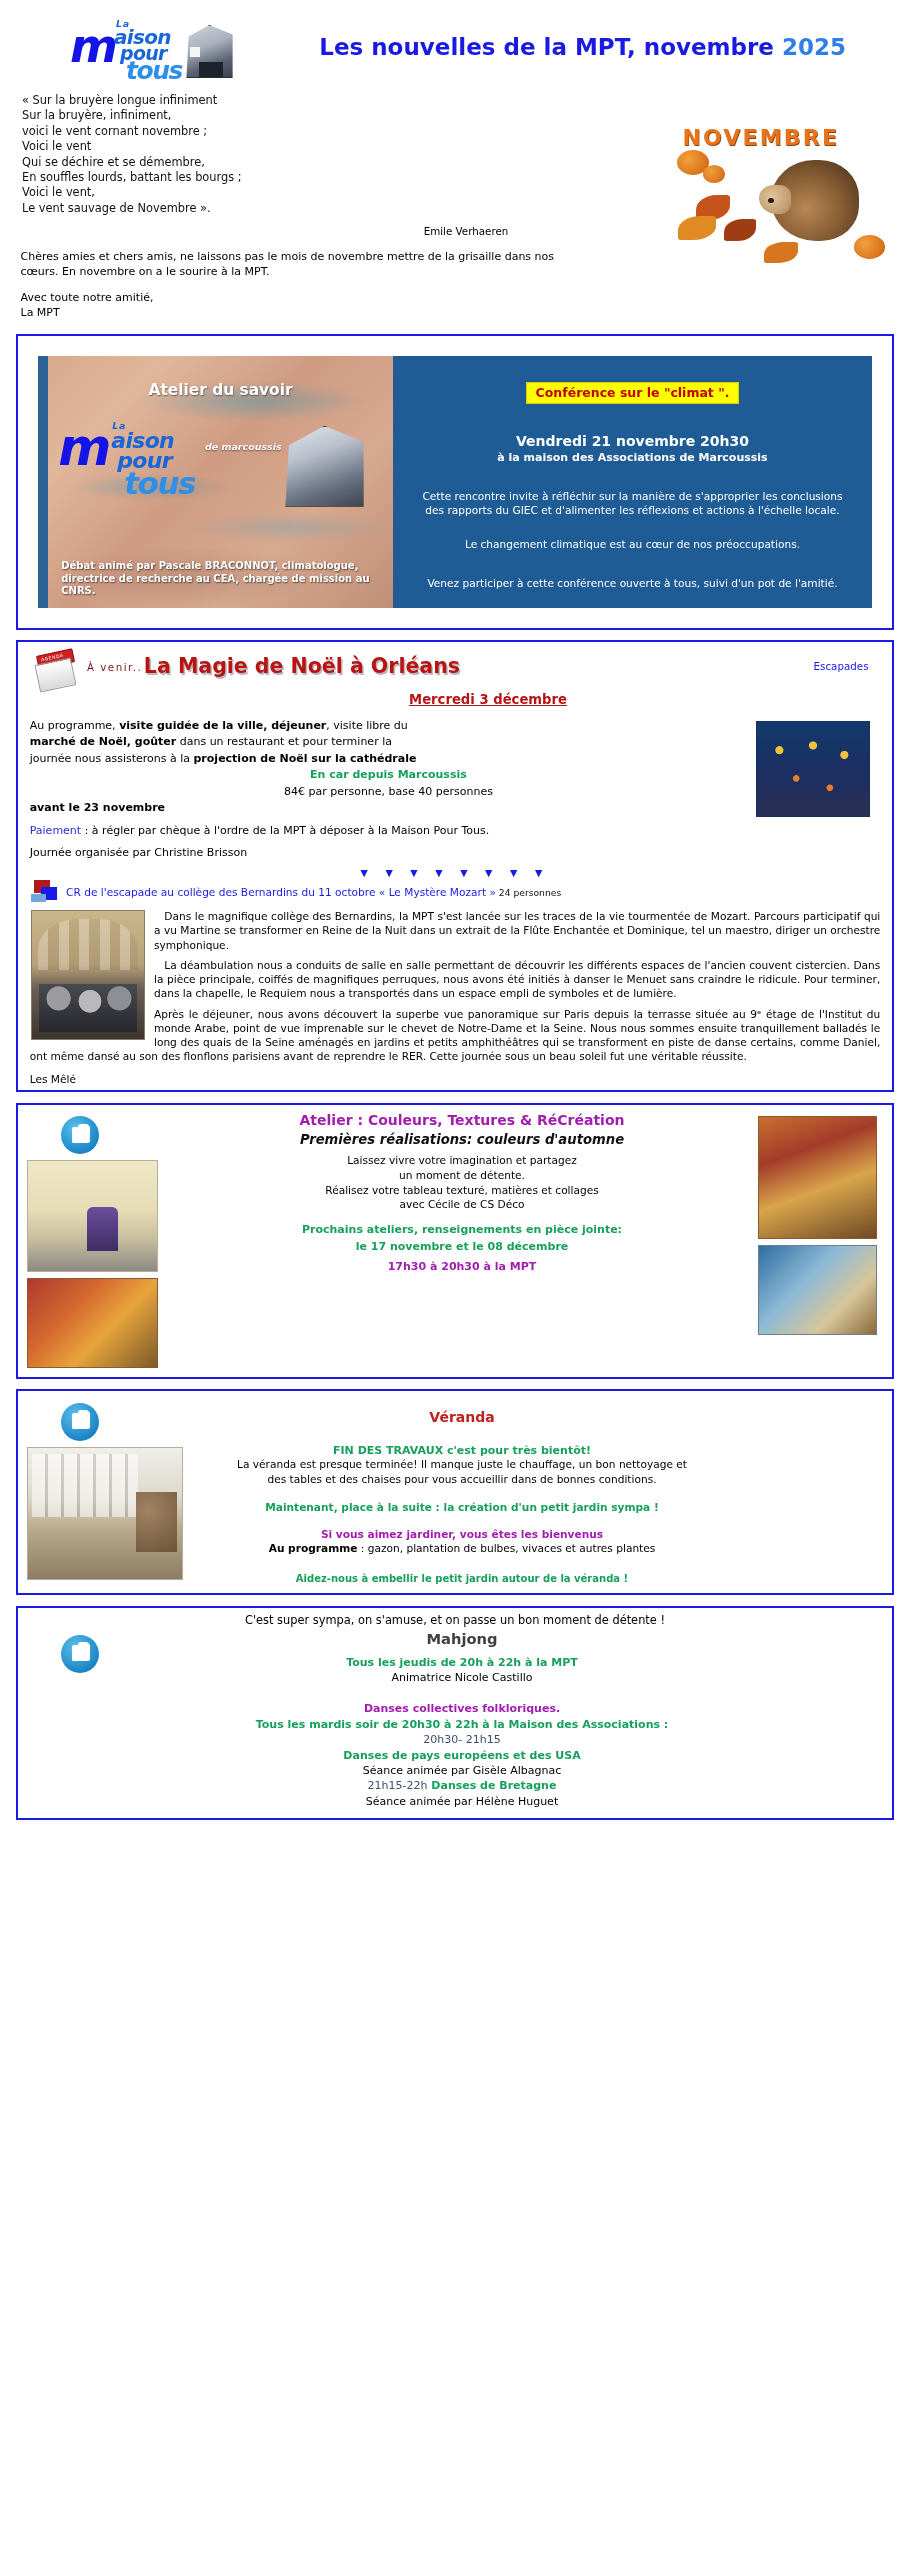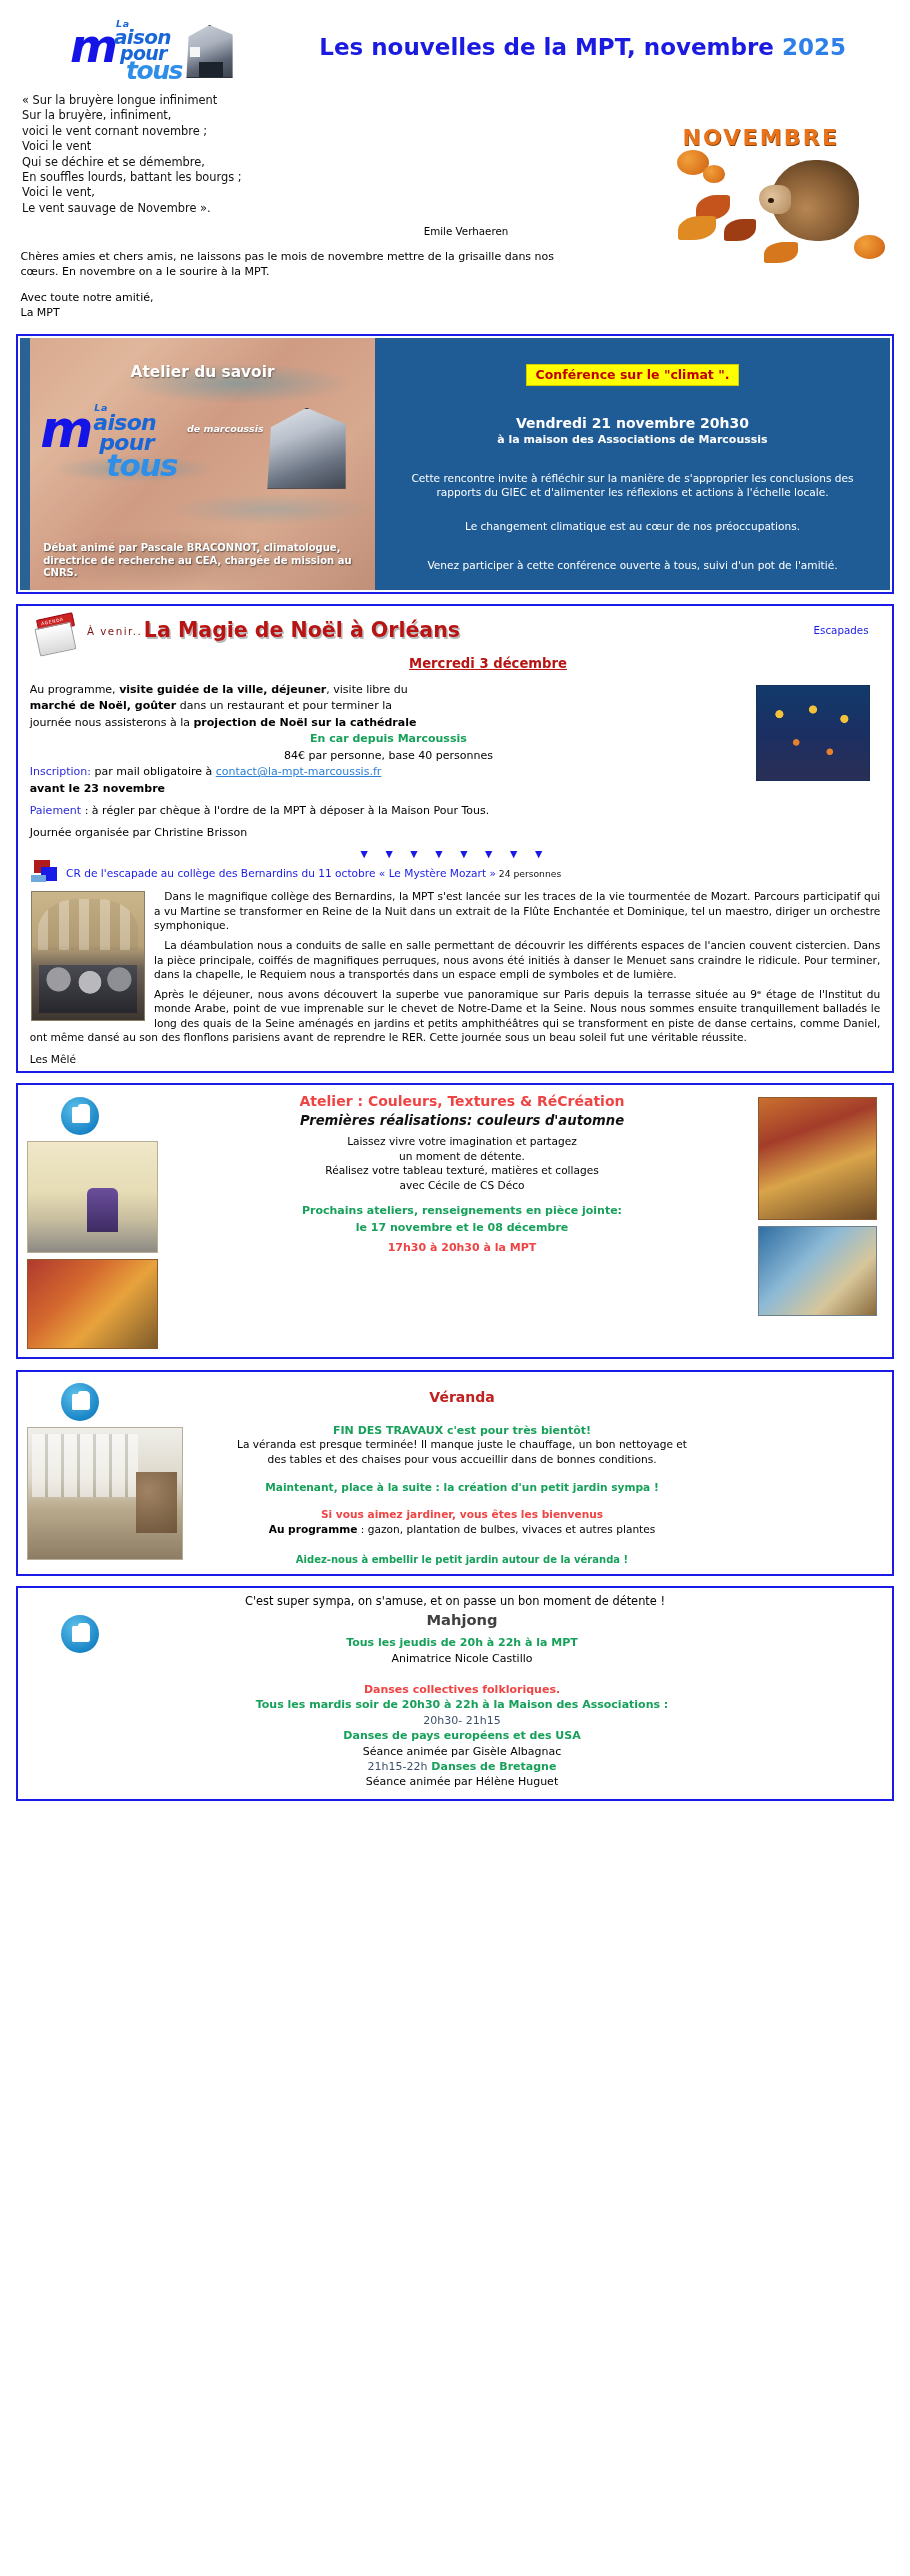--- a/index.html
+++ b/index.html
@@ -158,21 +158,21 @@
     background: #fff;
     box-sizing: border-box;
   }
   .card.thick { border-width: 2.9px; }
 
   
   .conf {
     display: flex;
     margin: 13.2px 16px 0 16px;
     border: 2.9px solid #1a1ae6;
-    padding: 2px;
+    padding: 20px;
     background:#fff;
     box-sizing: border-box;
   }
   .conf-poster {
     width: 345px; flex: none;
     position: relative;
     background: linear-gradient(135deg,#d9a98e 0%, #e0b79c 20%, #cf9b83 45%, #d7a98f 70%, #c08f78 100%);
     overflow: hidden;
     min-height: 242px;
     border-left: 10.3px solid #2a6296;
@@ -390,21 +390,21 @@
   .photo-c {
     width: 117px; height: 121px;
     background: linear-gradient(160deg,#c9702f 0%, #a33c2a 30%, #d9a44a 58%, #6d4a26 100%);
     border: 0.7px solid #8d5a2b; margin-top: 4.4px;
   }
   .photo-d {
     width: 117px; height: 88px; margin-top: 5.9px;
     background: linear-gradient(135deg,#2f6ea3 0%, #8dbad6 40%, #d7c69a 70%, #8a6a3b 100%);
     border: 0.7px solid #6d7f8d;
   }
-  .t-red { color:#ef4444; font-weight:bold; }
+  .t-red { color:#a21caf; font-weight:bold; }
   .t-green { color:#17a05a; font-weight: bold; }
   .t-black { color:#111;font-style:italic; }
   .ate-title { font-size: 14px; margin-bottom: 4.4px; }
   .ate-sub { font-size: 13.2px; font-weight:bold; margin-bottom: 5.9px; }
   .ate-p { font-size: 10.6px; line-height: 14.7px; }
   .ate-green { font-size: 11px; line-height: 15.4px; margin-top: 10.3px; }
 
   
   .ver-photo {
     width: 154px; height: 131px;
@@ -525,23 +525,20 @@
         <span>Au programme, </span><b>visite guidée de la ville, déjeuner</b><span>, visite libre du</span>
       </div>
       <div class="noel-line">
         <b>marché de Noël, goûter</b><span> dans un restaurant et pour terminer la</span>
       </div>
       <div class="noel-line">
         <span>journée nous assisterons à la </span><b>projection de Noël sur la cathédrale</b>
       </div>
       <div class="noel-line center c-green">En car depuis Marcoussis</div>
       <div class="noel-line center">84€ par personne, base 40 personnes</div>
-      <div class="noel-line">
-        <span class="c-blue">Inscription:</span><span> par mail obligatoire à  </span><a href="#" class="c-link">contact@la-mpt-marcoussis.fr</a>
-      </div>
       <div class="noel-line"><b>avant le 23 novembre</b></div>
       <div class="noel-line" style="margin-top:7.3px">
         <span class="c-blue">Paiement</span><span> : à régler par chèque à l'ordre de la MPT à déposer à la Maison Pour Tous.</span>
       </div>
       <div class="noel-line" style="margin-top:7.3px">Journée organisée par Christine Brisson</div>
     </div>
 
     <div class="noel-sep">▼ ▼ ▼ ▼ ▼ ▼ ▼ ▼</div>
 
     <div class="cr-head">

